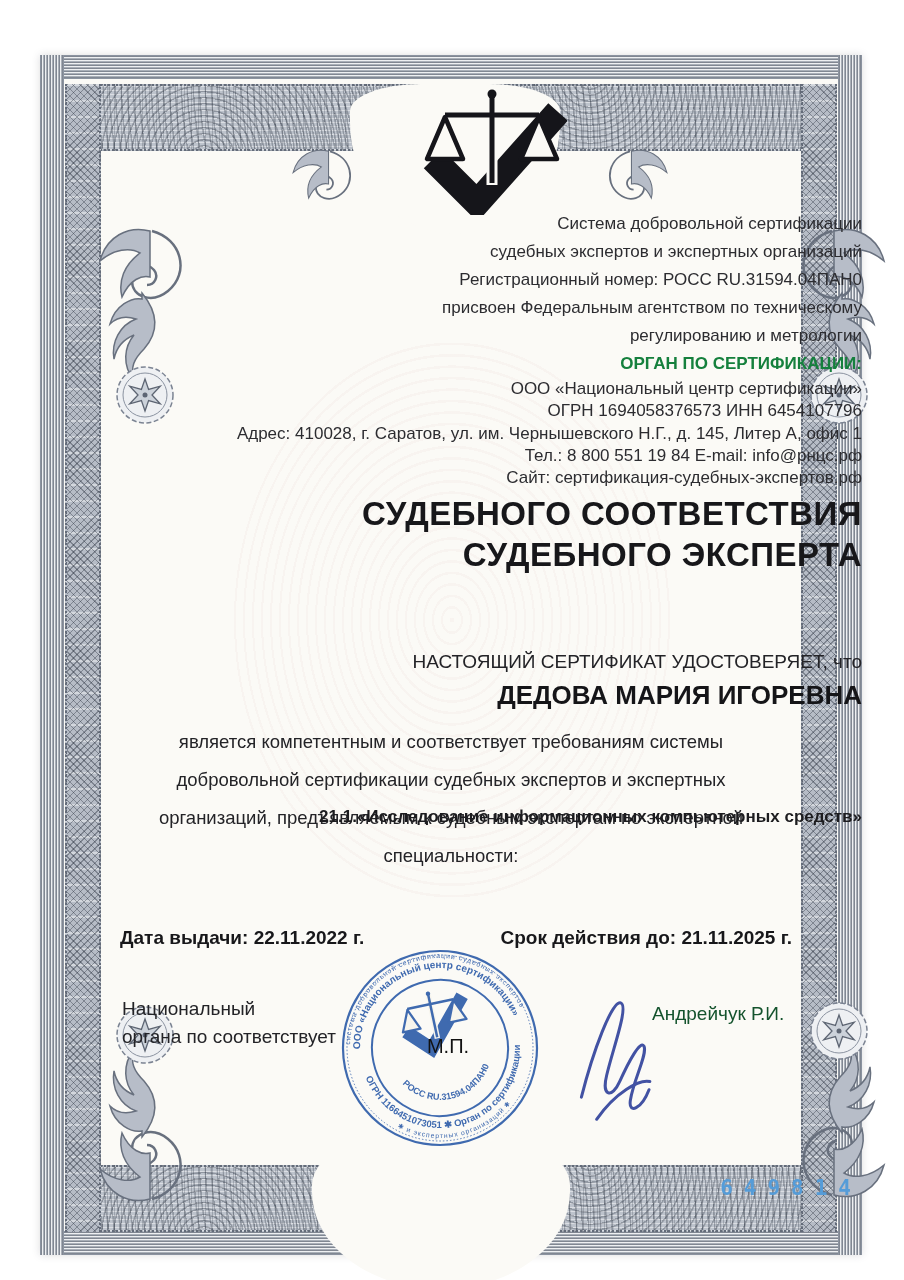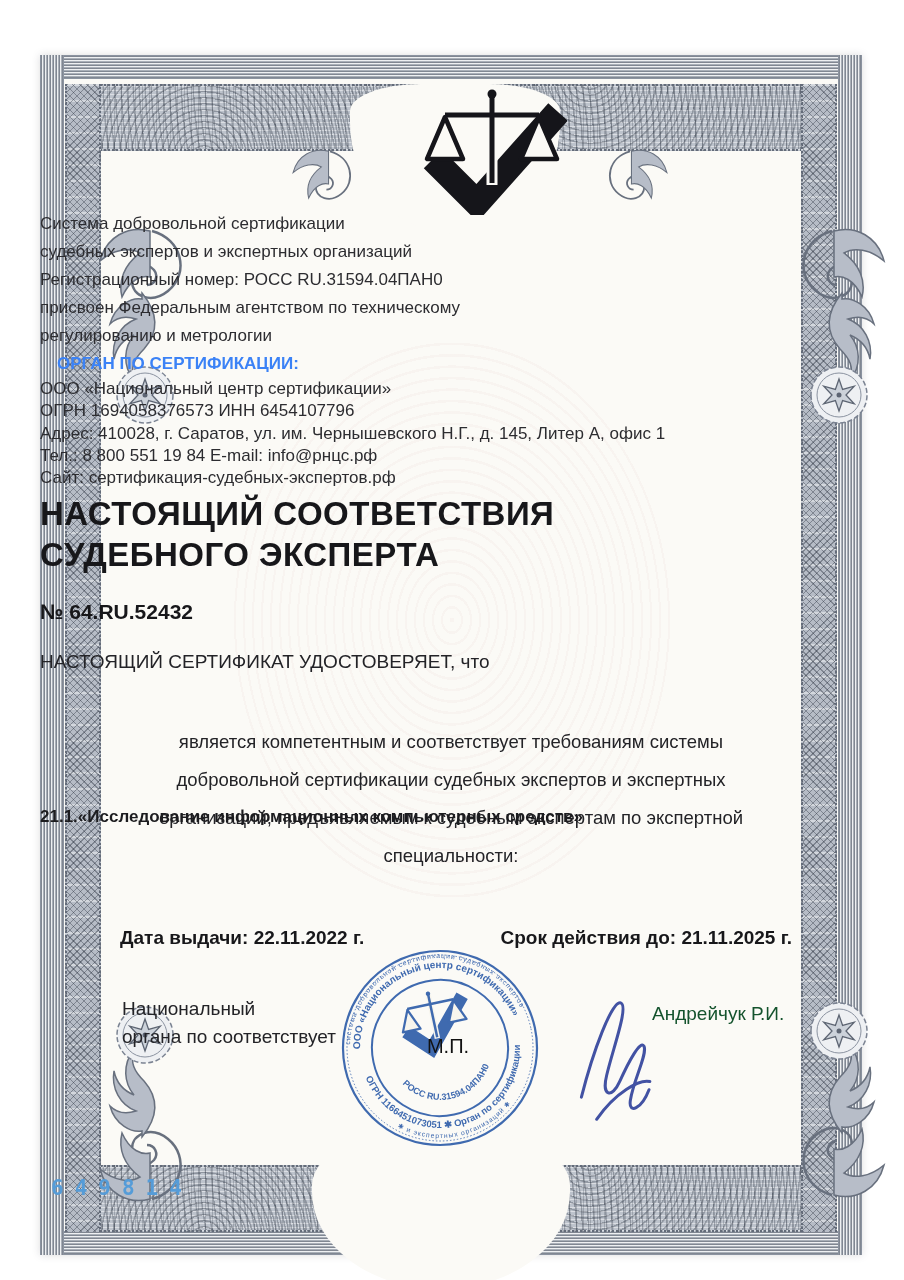--- a/index.html
+++ b/index.html
@@ -41,24 +41,24 @@
   
   .watermark{position:absolute;left:192px;top:285px;width:440px;height:560px;border-radius:50%;z-index:1;
     background:repeating-radial-gradient(ellipse at 50% 50%,rgba(190,120,120,.085) 0 2px,rgba(0,0,0,0) 2px 9px);
     opacity:.55;}
   
   .orn{position:absolute;z-index:2;overflow:visible;}
   .flipx{transform:scaleX(-1)}.flipy{transform:scaleY(-1)}.flipxy{transform:scale(-1,-1)}
   
   .content-z{position:absolute;z-index:3;}
   .logo{left:377px;top:30px;width:150px;height:130px;color:#15151a;}
-  .txt-center{left:0;right:0;text-align:left;}
+  .txt-center{left:0;right:0;text-align:right;}
   .intro{top:155px;font-size:17px;line-height:28px;color:#2c2c30;}
   .org{top:296px;font-size:17px;color:#2c2c30;}
-  .org .org-head{font-weight:bold;font-size:17px;line-height:25px;margin:0 0 2px 17px;color:#3b82f6;}
+  .org .org-head{font-weight:bold;font-size:17px;line-height:25px;margin:0 0 2px 17px;color:#15803d;}
   .org .line{line-height:22.3px;}
   .intro .line{margin:0;}
   p.line{margin:0;}
   .title{top:438px;font-weight:bold;font-size:33px;line-height:41px;letter-spacing:.5px;color:#17171a;}
   .number{top:545px;font-weight:bold;font-size:21px;color:#17171a;}
   .certifies{top:596px;font-size:19px;color:#232327;}
   .holder{top:625px;font-weight:bold;font-size:26px;color:#151518;}
   .bodytext{top:668px;left:81px;width:660px;text-align:center;font-size:18.5px;line-height:38px;color:#232327;}
   .specialty{top:752px;font-weight:bold;font-size:17px;color:#1c1c1f;}
   .dates{top:872px;left:80px;right:70px;display:flex;justify-content:space-between;
@@ -159,26 +159,26 @@
 
       <p class="line">ООО «Национальный центр сертификации»</p>
           <p class="line">ОГРН 1694058376573 ИНН 6454107796</p>
           <p class="line">Адрес: 410028, г. Саратов, ул. им. Чернышевского Н.Г., д. 145, Литер А, офис 1</p>
           <p class="line">Тел.: 8 800 551 19 84 E-mail: info@рнцс.рф</p>
           <p class="line">Сайт: сертификация-судебных-экспертов.рф</p>
         </div>
     </div>
 
     <div class="content-z txt-center title">
-      <div>НАСТОЯЩИЙ СООТВЕТСТВИЯ</div>
+      <div>СУДЕБНОГО СООТВЕТСТВИЯ</div>
       <div>СУДЕБНОГО ЭКСПЕРТА</div>
     </div>
-    <div class="content-z txt-center number">№ 64.RU.52432</div>
 
     <div class="content-z txt-center certifies">НАСТОЯЩИЙ СЕРТИФИКАТ УДОСТОВЕРЯЕТ, что</div>
+    <div class="content-z txt-center holder">ДЕДОВА МАРИЯ ИГОРЕВНА</div>
     <div class="content-z bodytext">является компетентным и соответствует требованиям системы добровольной сертификации судебных экспертов и экспертных организаций, предъявляемым к судебным экспертам по экспертной специальности:</div>
     <div class="content-z txt-center specialty">21.1.«Исследование информационных компьютерных средств»</div>
 
     <div class="content-z dates">
       <span>Дата выдачи: 22.11.2022 г.</span>
       <span>Срок действия до: 21.11.2025 г.</span>
     </div>
 
     <div class="content-z head-title">
       <div>Национальный</div>

